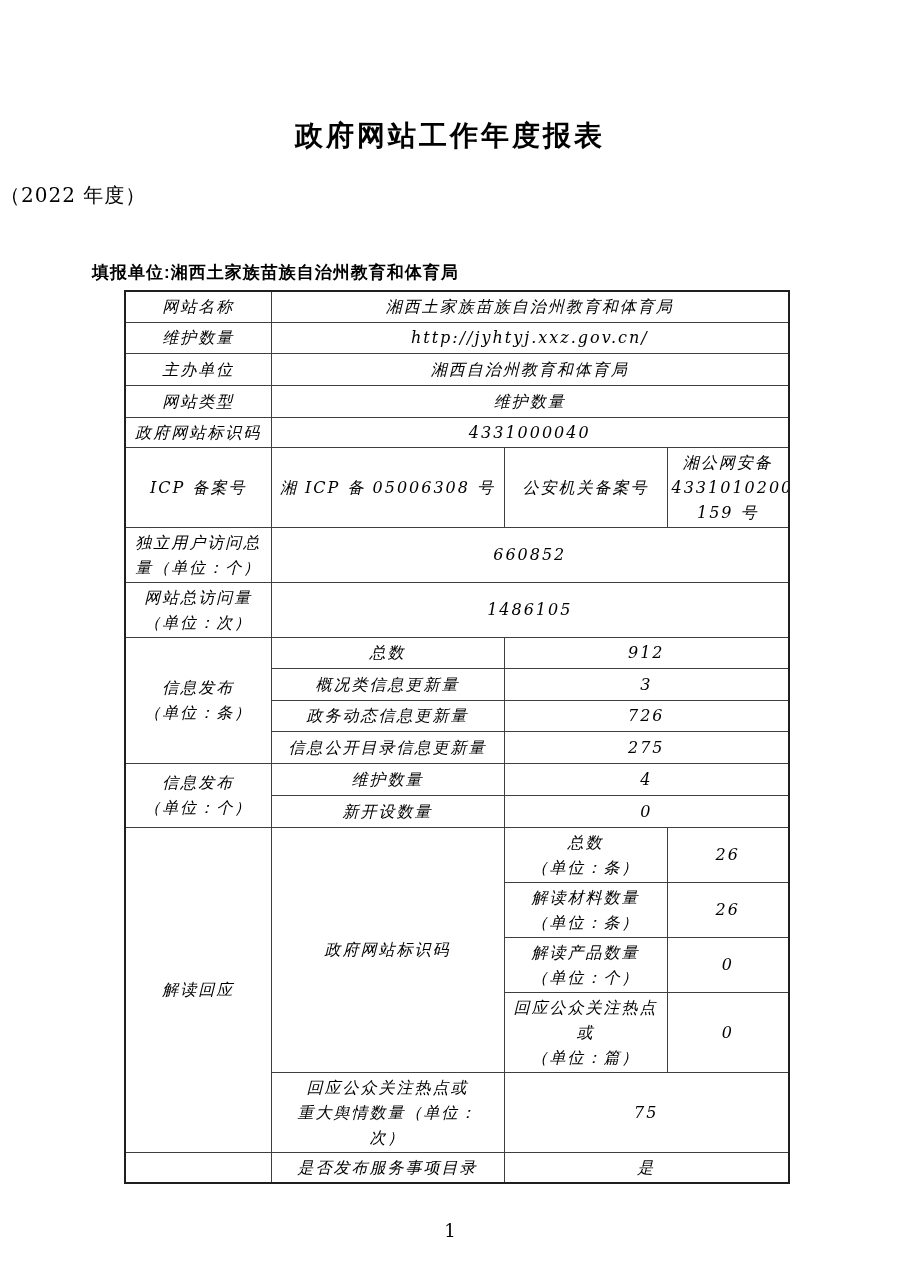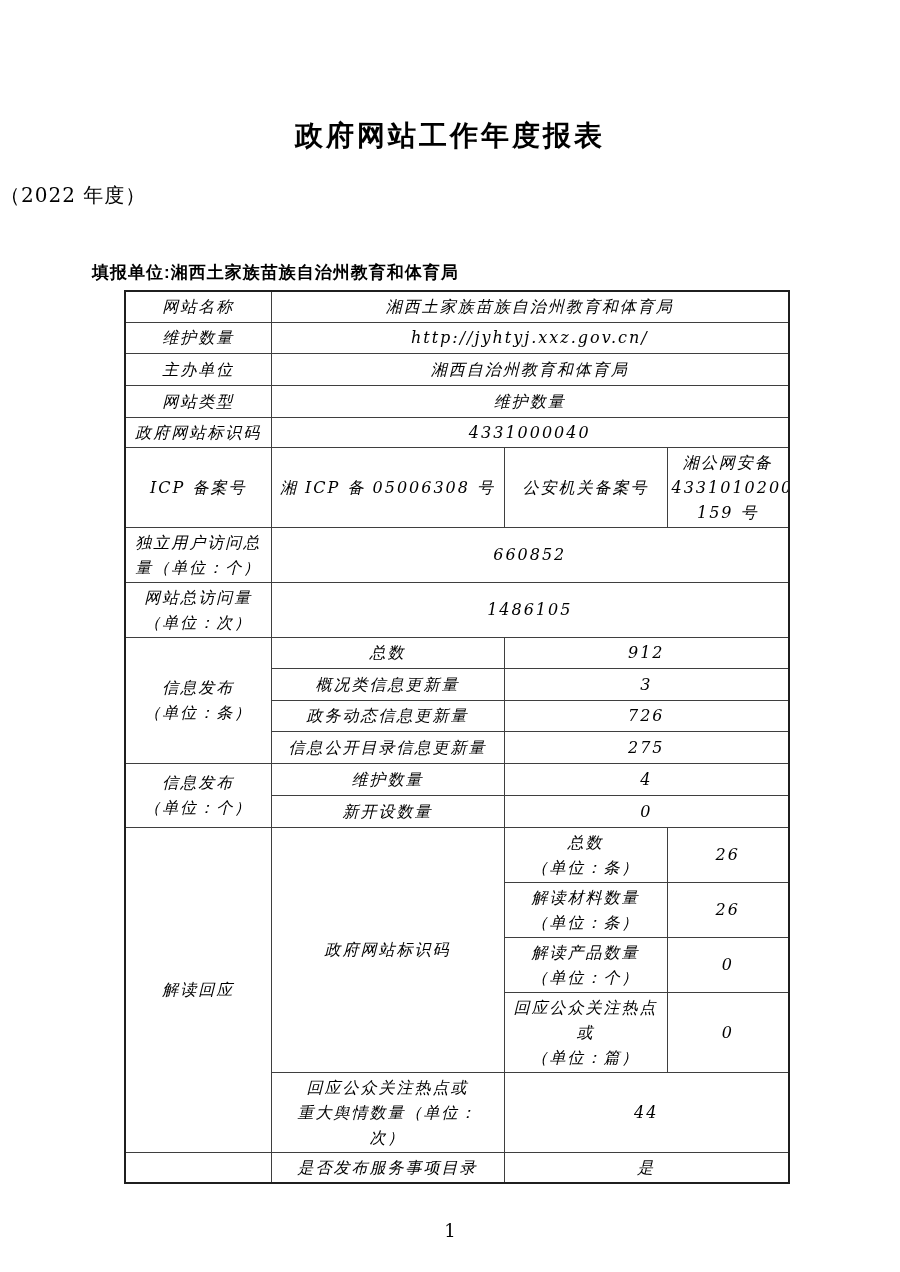--- a/index.html
+++ b/index.html
@@ -171,21 +171,21 @@
       </tr>
       <tr style="height:51px">
         <td>回应公众关注热点或
 （单位：篇）</td>
         <td>0</td>
       </tr>
       <tr style="height:78px">
         <td>回应公众关注热点或
 重大舆情数量（单位：
 次）</td>
-        <td colspan="2">44</td>
+        <td colspan="2">75</td>
       </tr>
       <tr style="height:22px">
         <td></td>
         <td>是否发布服务事项目录</td>
         <td colspan="2">是</td>
       </tr>
     </tbody>
   </table>
 
   <div class="page-number">1</div>

